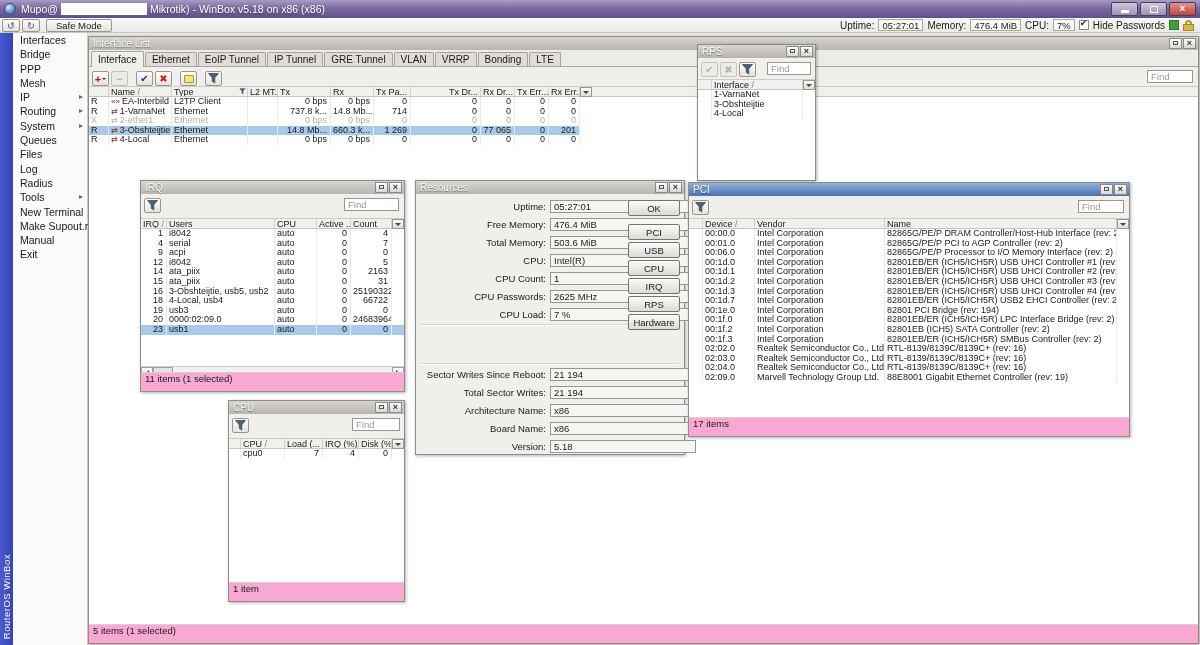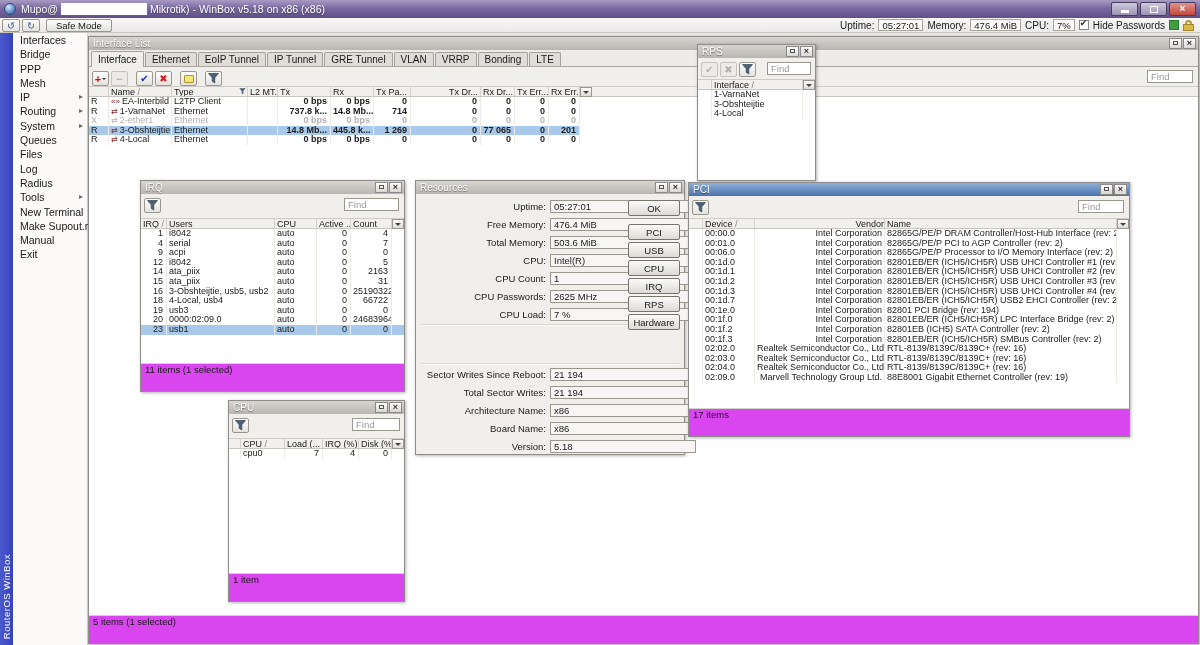--- a/index.html
+++ b/index.html
@@ -98,53 +98,53 @@
 .iface-head > :nth-child(4), .iface-tbl .tr > :nth-child(4) { width:30px; }
 .iface-head > :nth-child(5), .iface-tbl .tr > :nth-child(5) { width:53px; }
 .iface-head > :nth-child(6), .iface-tbl .tr > :nth-child(6) { width:43px; }
 .iface-head > :nth-child(7), .iface-tbl .tr > :nth-child(7) { width:37px; }
 .iface-head > :nth-child(8), .iface-tbl .tr > :nth-child(8) { width:36px;margin-top:44px; }
 .iface-head > :nth-child(9), .iface-tbl .tr > :nth-child(9) { width:34px; }
 .iface-head > :nth-child(10), .iface-tbl .tr > :nth-child(10) { width:34px; }
 .iface-head > :nth-child(11), .iface-tbl .tr > :nth-child(11) { width:34px; }
 .iface-head > :nth-child(12), .iface-tbl .tr > :nth-child(12) { width:31px; }
 .iface-tbl .tr { width:491px; }
-.iface-tbl .tr > :nth-child(n+5) { text-align:right; padding-right:3px;font-weight:bold; }
+.iface-tbl .tr > :nth-child(n+5) { text-align:right; padding-right:3px; }
 .iface-tbl .tr > :nth-child(2)::before { content:"⇄"; color:#7d2a2a; margin-right:2px; font-size:8px; }
 .iface-tbl .tr.l2tp > :nth-child(2)::before { content:"«»"; }
 .iface-tbl .tr.dis > :nth-child(2)::before { color:#b2b0ac; }
 .mini-funnel { position:absolute; right:1px; top:1px; }
 
 
 .irq-head > :nth-child(1), .irq-tbl .tr > :nth-child(1) { width:26px; }
 .irq-head > :nth-child(2), .irq-tbl .tr > :nth-child(2) { width:108px; }
 .irq-head > :nth-child(3), .irq-tbl .tr > :nth-child(3) { width:42px; }
 .irq-head > :nth-child(4), .irq-tbl .tr > :nth-child(4) { width:34px; }
 .irq-head > :nth-child(5), .irq-tbl .tr > :nth-child(5) { width:41px; }
 .irq-tbl .tr > :nth-child(1), .irq-tbl .tr > :nth-child(4), .irq-tbl .tr > :nth-child(5) { text-align:right; padding-right:3px; }
 
 
 .pci-head > :nth-child(1), .pci-tbl .tr > :nth-child(1) { width:14px; }
 .pci-head > :nth-child(2), .pci-tbl .tr > :nth-child(2) { width:52px; }
-.pci-head > :nth-child(3), .pci-tbl .tr > :nth-child(3) { width:130px;text-align:right; }
+.pci-head > :nth-child(3), .pci-tbl .tr > :nth-child(3) { width:130px; }
 .pci-head > :nth-child(4), .pci-tbl .tr > :nth-child(4) { width:232px; }
 
 
 .cpu-head > :nth-child(1), .cpu-tbl .tr > :nth-child(1) { width:12px; }
 .cpu-head > :nth-child(2), .cpu-tbl .tr > :nth-child(2) { width:44px; }
 .cpu-head > :nth-child(3), .cpu-tbl .tr > :nth-child(3) { width:38px; }
 .cpu-head > :nth-child(4), .cpu-tbl .tr > :nth-child(4) { width:36px; }
 .cpu-head > :nth-child(5), .cpu-tbl .tr > :nth-child(5) { width:33px; }
 .cpu-tbl .tr > :nth-child(n+3) { text-align:right; padding-right:3px; }
 
 
 .rps-head > :nth-child(1), .rps-tbl .tr > :nth-child(1) { width:14px; }
 .rps-head > :nth-child(2), .rps-tbl .tr > :nth-child(2) { width:91px; }
 
-.statusbar { position:absolute; left:0; right:0; bottom:0; height:28px; background:#d946ef;
+.statusbar { position:absolute; left:0; right:0; bottom:0; height:19px; background:#f9a8d4;
   border-top:1px solid #d6d3ce; font-size:9.5px; line-height:12px; padding-left:4px; }
 
 
 .hscroll { position:absolute; left:0; right:0; height:12px; background:#f2f1ee; border-top:1px solid #cfccc7; display:flex; align-items:center; }
 .sb-btn { width:12px; height:11px; border:1px solid #a5a29c; background:linear-gradient(#fdfdfd,#e0ddd9);
   display:flex; align-items:center; justify-content:center; flex:none; }
 .arr-l { width:0; height:0; border:3px solid transparent; border-right-color:#333; margin-right:2px; }
 .arr-r { width:0; height:0; border:3px solid transparent; border-left-color:#333; margin-left:2px; }
 .sb-thumb { width:20px; height:11px; border:1px solid #a5a29c; background:#e6e4e0; }
 .sb-fill { flex:1; }
@@ -330,21 +330,21 @@
               <span class="td">0</span>
               <span class="td">0</span>
               <span class="td">0</span>
             </div>
             <div class="tr eth sel">
               <span class="td">R</span>
               <span class="td">3-Obshteijtie</span>
               <span class="td">Ethernet</span>
               <span class="td"></span>
               <span class="td">14.8 Mb...</span>
-              <span class="td">445.8 k...</span>
+              <span class="td">660.3 k...</span>
               <span class="td">1 269</span>
               <span class="td">699</span>
               <span class="td">0</span>
               <span class="td">77 065</span>
               <span class="td">0</span>
               <span class="td">201</span>
             </div>
             <div class="tr eth">
               <span class="td">R</span>
               <span class="td">4-Local</span>

